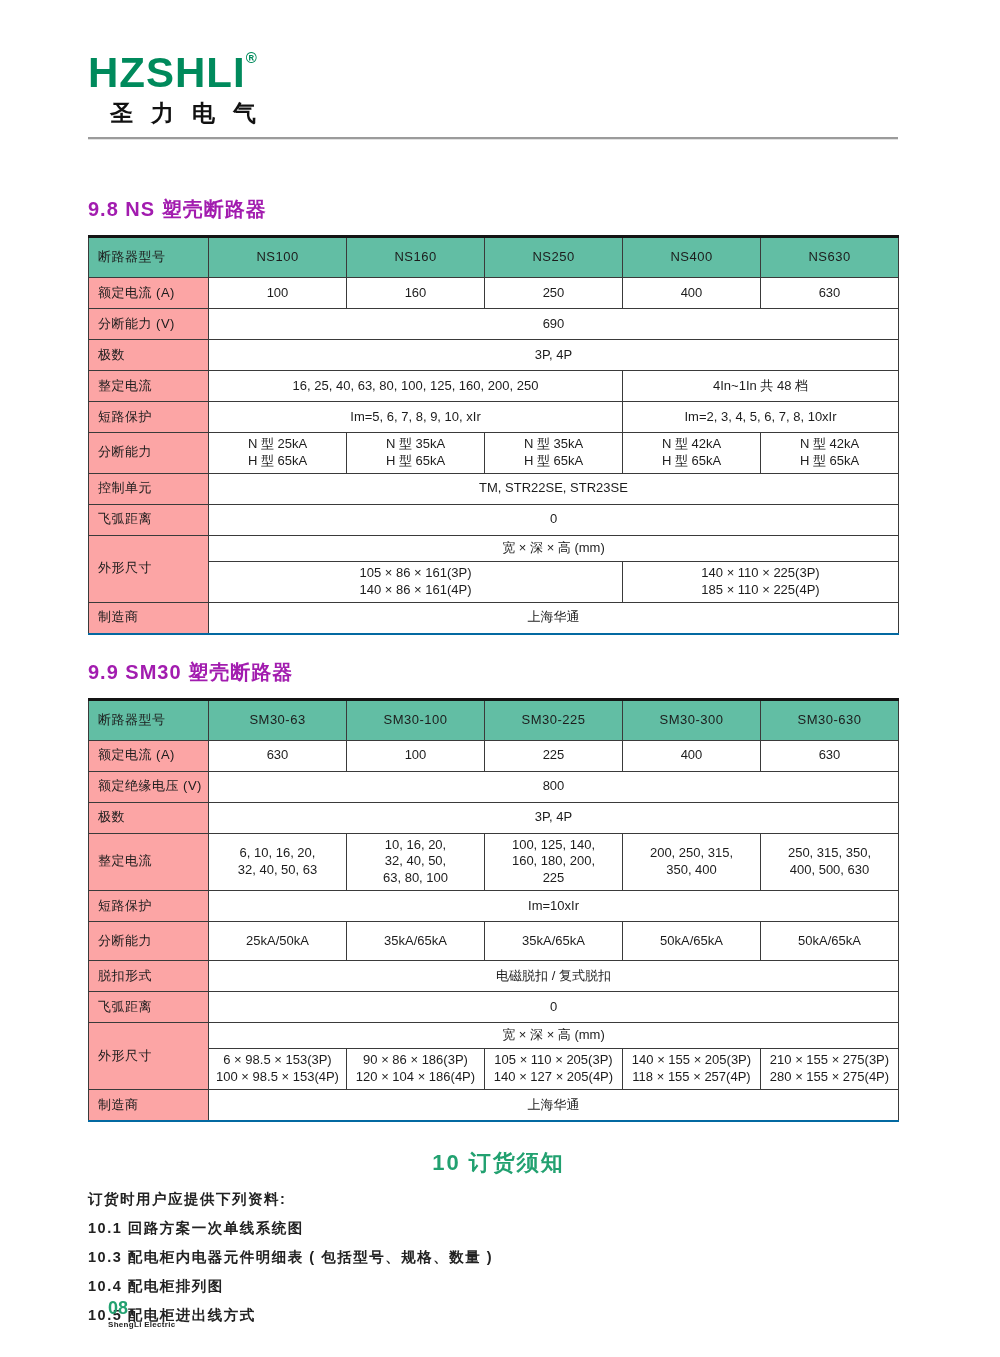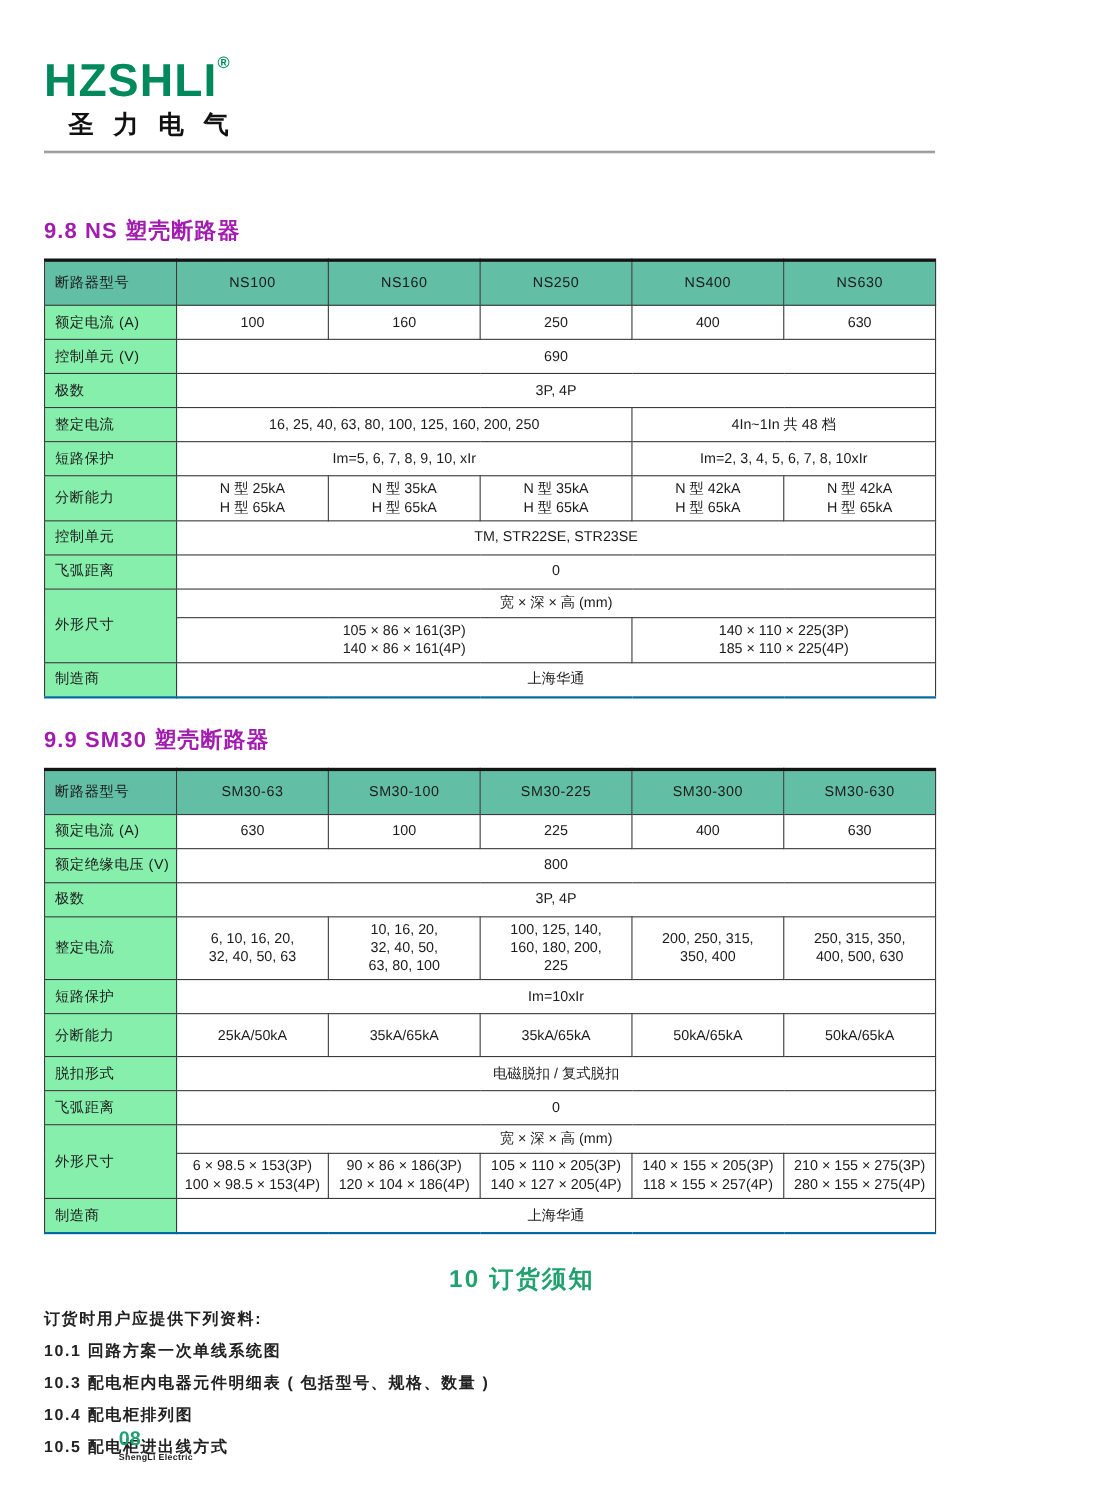--- a/index.html
+++ b/index.html
@@ -1,36 +1,36 @@
 <!DOCTYPE html>
 <html><head>
 <meta charset="utf-8">
 <style>
   html,body{margin:0;padding:0;background:#ffffff;}
   body{font-family:"Liberation Sans","DejaVu Sans",sans-serif;color:#1c1c1c;}
   .page{position:relative;width:1000px;height:1357px;background:#fff;box-sizing:border-box;
-        padding:52px 95px 0 40px;overflow:hidden;}
+        padding:52px 95px 0 88px;overflow:hidden;}
 
   
   .brand-row{line-height:1;}
   .brand-name{font-size:42px;font-weight:800;letter-spacing:1px;color:#008a5c;}
   .brand-reg{font-size:15px;font-weight:700;color:#008a5c;vertical-align:top;position:relative;top:-2px;}
   .brand-cn{font-size:23px;font-weight:700;letter-spacing:18px;margin:4px 0 0 22px;color:#111;}
   .brand-rule{height:2px;background:#9b9b9b;border-bottom:1px solid #e2e2e2;margin-top:8px;width:810px;}
 
   
   .sec-title{font-size:20px;font-weight:700;color:#a21caf;margin:56px 0 12px 0;letter-spacing:1px;}
   .sec-title.second{margin-top:24px;}
 
   
   table.spec{border-collapse:collapse;width:810px;table-layout:fixed;
              border-top:3px solid #141414;border-bottom:2px solid #0369a1;}
   table.spec td{border:1px solid #3a3a3a;text-align:center;vertical-align:middle;
                 font-size:13px;padding:3px 5px;line-height:1.3;}
-  table.spec td.label{background:#86efac;text-align:left;padding-left:9px;white-space:nowrap;
+  table.spec td.label{background:#fca5a5;text-align:left;padding-left:9px;white-space:nowrap;
                       letter-spacing:0.5px;}
   table.spec tr.head td{background:#62bea4;height:33px;letter-spacing:0.5px;}
   tr.rh td{height:24px;}
   tr.rmd td{height:32px;}
   tr.rdimhead td{height:19px;}
   td.pre{white-space:pre-line;}
   td.dims{font-size:12.5px;padding:3px 2px;}
 
   
   .order-title{font-size:22px;font-weight:600;color:#22a170;margin:26px 0 12px 4px;letter-spacing:2px;text-align:center;}
@@ -76,21 +76,21 @@
     </tr>
     <tr class="rh">
       <td class="label">额定电流 (A)</td>
       <td>100</td>
       <td>160</td>
       <td>250</td>
       <td>400</td>
       <td>630</td>
     </tr>
     <tr class="rh">
-      <td class="label">控制单元 (V)</td>
+      <td class="label">分断能力 (V)</td>
       <td colspan="5">690</td>
     </tr>
     <tr class="rh">
       <td class="label">极数</td>
       <td colspan="5">3P, 4P</td>
     </tr>
     <tr class="rh">
       <td class="label">整定电流</td>
       <td colspan="3">16, 25, 40, 63, 80, 100, 125, 160, 200, 250</td>
       <td colspan="2">4In~1In 共 48 档</td>

